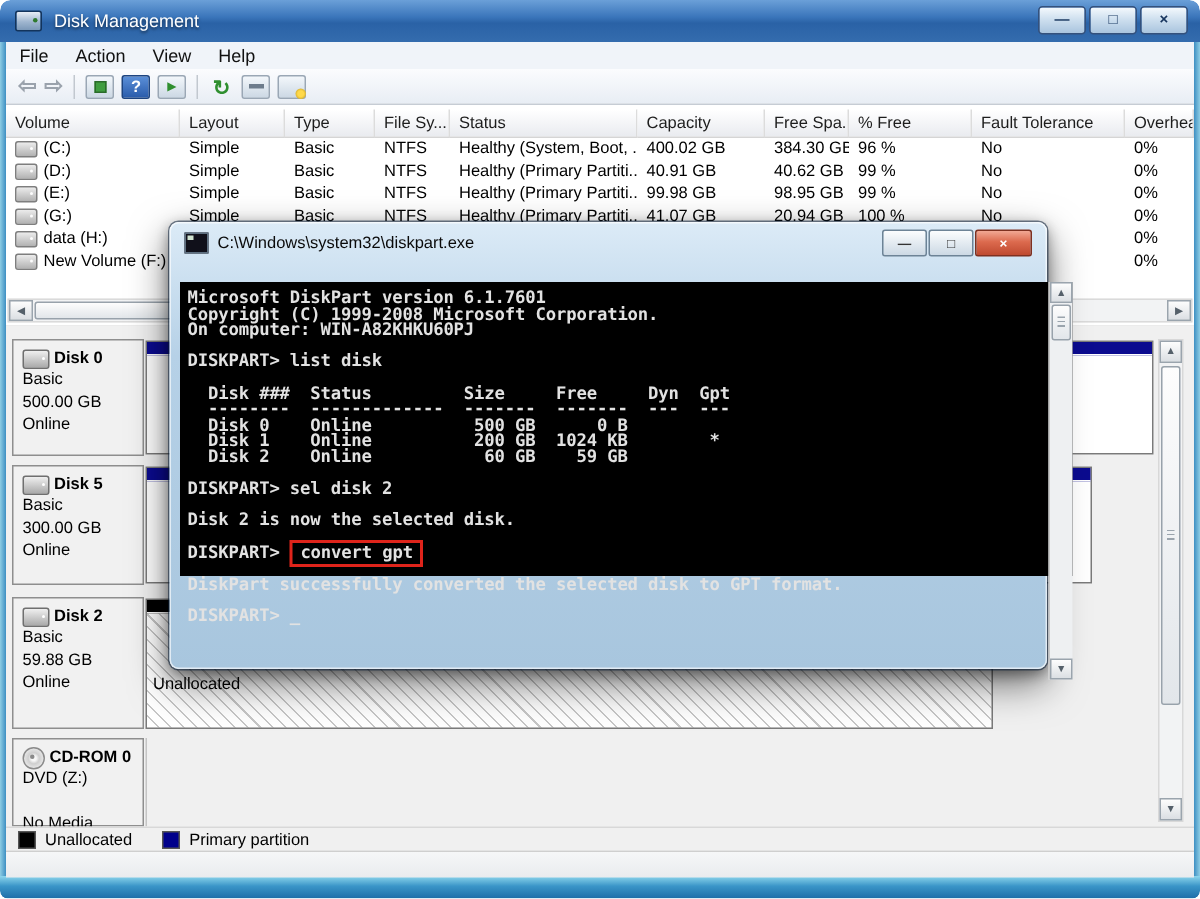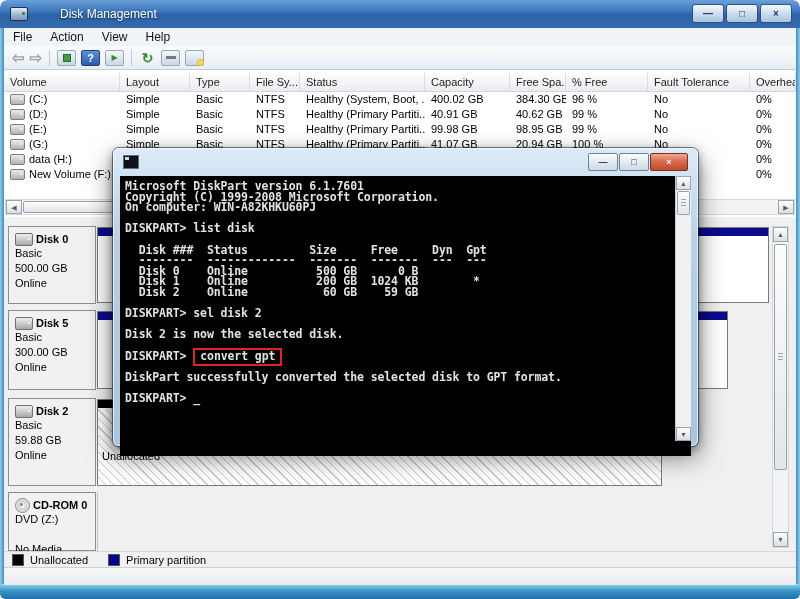--- a/index.html
+++ b/index.html
@@ -2,21 +2,21 @@
 <html><head>
 <meta charset="utf-8">
 <style>
   html,body{margin:0;padding:0;background:#fff;font-family:"Liberation Sans",sans-serif;}
   #screen{position:relative;width:800px;height:599px;overflow:hidden;background:#fff;border-radius:7px 7px 5px 5px;}
   .abs{position:absolute;}
 
   
   .titlebar{left:0;top:0;width:800px;height:28px;border-radius:7px 7px 0 0;
     background:linear-gradient(180deg,#6ba0d8 0%,#3b76bb 40%,#2a62a6 55%,#346cae 100%);
-    border-bottom:1px solid #1d4c86;display:flex;align-items:center;gap:24px;}
+    border-bottom:1px solid #1d4c86;display:flex;align-items:center;}
   .title-ico{width:16px;height:12px;margin:0 8px 0 10px;border-radius:2px;border:1px solid #13345c;
     background:linear-gradient(#e8eef6,#9fb6cf 55%,#7b98b8);position:relative;}
   .title-ico::after{content:"";position:absolute;right:2px;top:4px;width:3px;height:3px;border-radius:50%;background:#2f7a2f;}
   .title-text{color:#fff;font-size:12px;text-shadow:0 1px 2px rgba(0,0,0,.55);}
   .winbtns{position:absolute;right:8px;top:4px;display:flex;gap:2px;}
   .wbtn{width:30px;height:17px;border:1px solid #34517c;border-radius:3px;color:#17355e;
     background:linear-gradient(#f4f9fd,#cfe0ef 45%,#a9c4de);font-size:10px;font-weight:bold;
     display:flex;align-items:center;justify-content:center;line-height:1;}
   .frame-l{left:0;top:28px;width:4px;height:560px;background:linear-gradient(90deg,#8ecde4,#3e8fc2);}
   .frame-r{left:796px;top:28px;width:4px;height:560px;background:linear-gradient(90deg,#3e8fc2,#8ecde4);}
@@ -88,21 +88,21 @@
   .dp{left:113px;top:148px;width:585px;height:298px;border-radius:6px;z-index:50;
     background:linear-gradient(180deg,#dcebf7 0%,#b6d1e7 30%,#a8c6de 100%);
     box-shadow:0 0 0 1px rgba(10,30,55,.55),inset 0 0 0 1px rgba(255,255,255,.65),0 10px 26px rgba(0,0,0,.55),0 3px 9px rgba(0,0,0,.4);}
   .dp-title{position:absolute;left:10px;top:7px;display:flex;align-items:center;gap:6px;font-size:11px;color:#0a0a0a;}
   .dp-ico{width:14px;height:12px;border:1px solid #5d6f80;background:#10101a;position:relative;}
   .dp-ico::before{content:"";position:absolute;left:1px;top:1px;width:4px;height:3px;background:#cfe2cf;}
   .dp-btns{position:absolute;right:10px;top:5px;display:flex;gap:1px;}
   .dpbtn{width:28px;height:16px;border:1px solid #6d8396;border-radius:2px;color:#333;font-size:9px;font-weight:bold;
     background:linear-gradient(#fbfdfe,#ccd9e4);display:flex;align-items:center;justify-content:center;line-height:1;}
   .dpbtn.close{width:36px;border-color:#7e3020;color:#fff;background:linear-gradient(#f2a894,#dc6a4e 45%,#bf4a30);}
-  .dp-console{position:absolute;left:7px;top:28px;width:571px;height:280px;background:#000;}
+  .dp-console{position:absolute;left:7px;top:40px;width:571px;height:196px;background:#000;padding-left:24px;}
   .dp-text{position:absolute;left:5px;top:5px;width:540px;font-family:"DejaVu Sans Mono",monospace;
     font-size:11.5px;font-weight:bold;line-height:10.6px;letter-spacing:-0.1px;color:#e2e2e2;}
   .dp-text pre{margin:0;font:inherit;white-space:pre;}
   .convert-line{margin-top:10.6px;height:10.6px;white-space:pre;overflow:visible;}
   .result-pre{margin-top:10.6px !important;}
   .redbox{display:inline-block;line-height:11px;border:2px solid #df241b;padding:1px 5px 2px 5px;margin:-4px 0;}
   .dp-scroll{position:absolute;right:0;top:0;width:16px;height:265px;background:#eef0f2;border-left:1px solid #c9c9c9;box-sizing:border-box;}
 </style>
 </head>
 <body>
@@ -324,20 +324,21 @@
     <span style="width:8px;"></span>
     <span class="lg-sq" style="background:#00008b;"></span>
     <span>Primary partition</span>
   </div>
 
   <div class="abs statusbar"></div>
 
   <div class="abs dp">
     <div class="dp-title">
       <span class="dp-ico"></span>
+      <span>C:\Windows\system32\diskpart.exe</span>
     </div>
     <div class="dp-btns">
       <div class="dpbtn">—</div>
       <div class="dpbtn">□</div>
       <div class="dpbtn close">×</div>
     </div>
     <div class="dp-console">
       <div class="dp-text">
         <pre>Microsoft DiskPart version 6.1.7601
 Copyright (C) 1999-2008 Microsoft Corporation.

